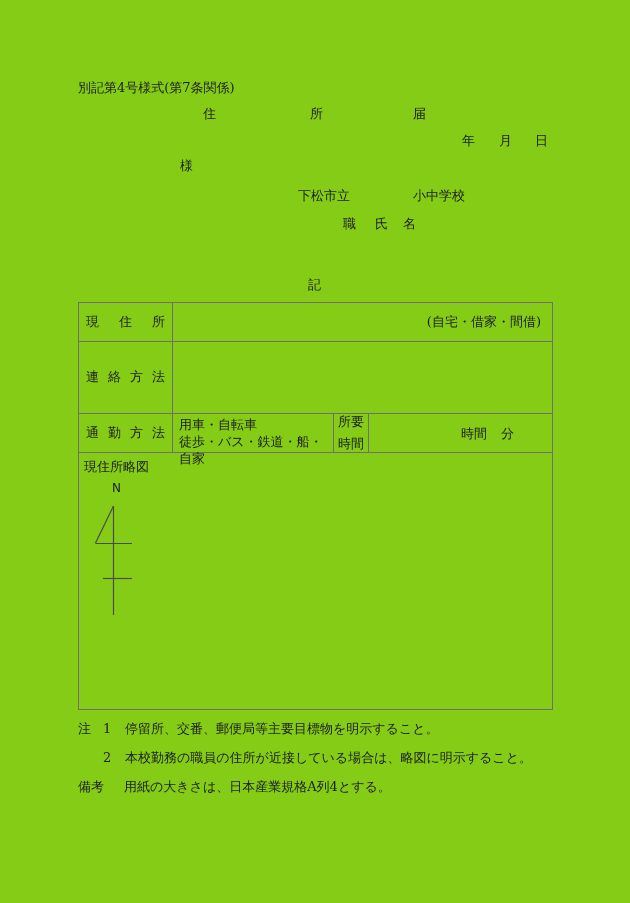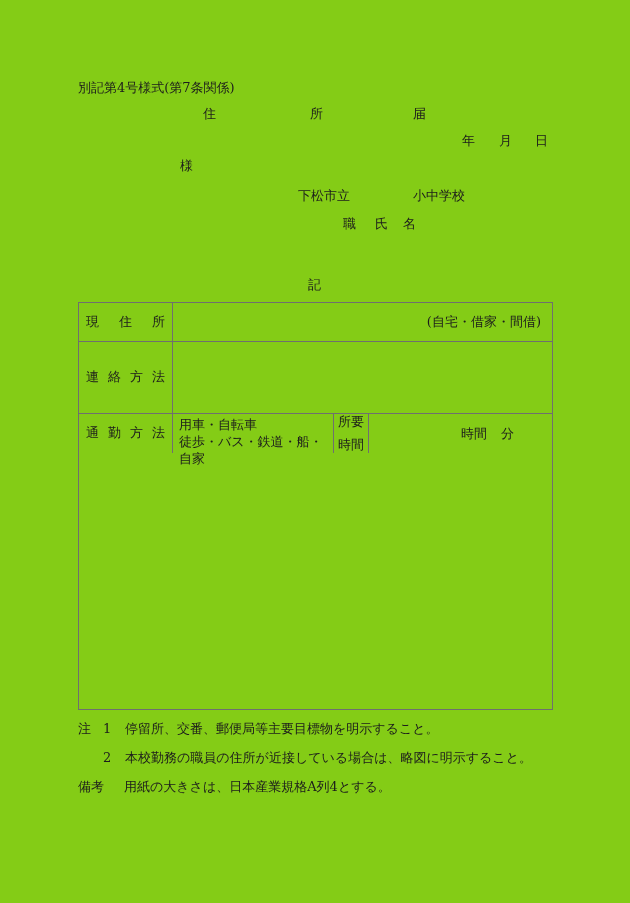--- a/index.html
+++ b/index.html
@@ -128,20 +128,30 @@
       <div class="dcell">
         <div>所要</div>
         <div>時間</div>
       </div>
       <div class="tcell">
         <span class="abs" style="left:92px;top:12px">時間</span>
         <span class="abs" style="left:132px;top:12px">分</span>
       </div>
     </div>
 
+    <div class="trow r4">
+      <span class="maplabel">現住所略図</span>
+      <span class="north-n">N</span>
+      <svg class="sketch" width="200" height="230" viewBox="0 0 200 230">
+        <line x1="34.5" y1="53" x2="34.5" y2="162" stroke="#4a4a4a" stroke-width="1.2"></line>
+        <line x1="34.5" y1="53" x2="16.5" y2="90" stroke="#4a4a4a" stroke-width="1.2"></line>
+        <line x1="16.5" y1="90.5" x2="53" y2="90.5" stroke="#4a4a4a" stroke-width="1.2"></line>
+        <line x1="24" y1="125.5" x2="53" y2="125.5" stroke="#4a4a4a" stroke-width="1.2"></line>
+      </svg>
+    </div>
 
   </div>
 
   <div>
     <span class="abs" style="left:78px;top:721px">注</span>
     <span class="abs" style="left:103px;top:721px">1</span>
     <span class="abs" style="left:125px;top:721px">停留所、交番、郵便局等主要目標物を明示すること。</span>
   </div>
   <div>
     <span class="abs" style="left:103px;top:750px">2</span>

